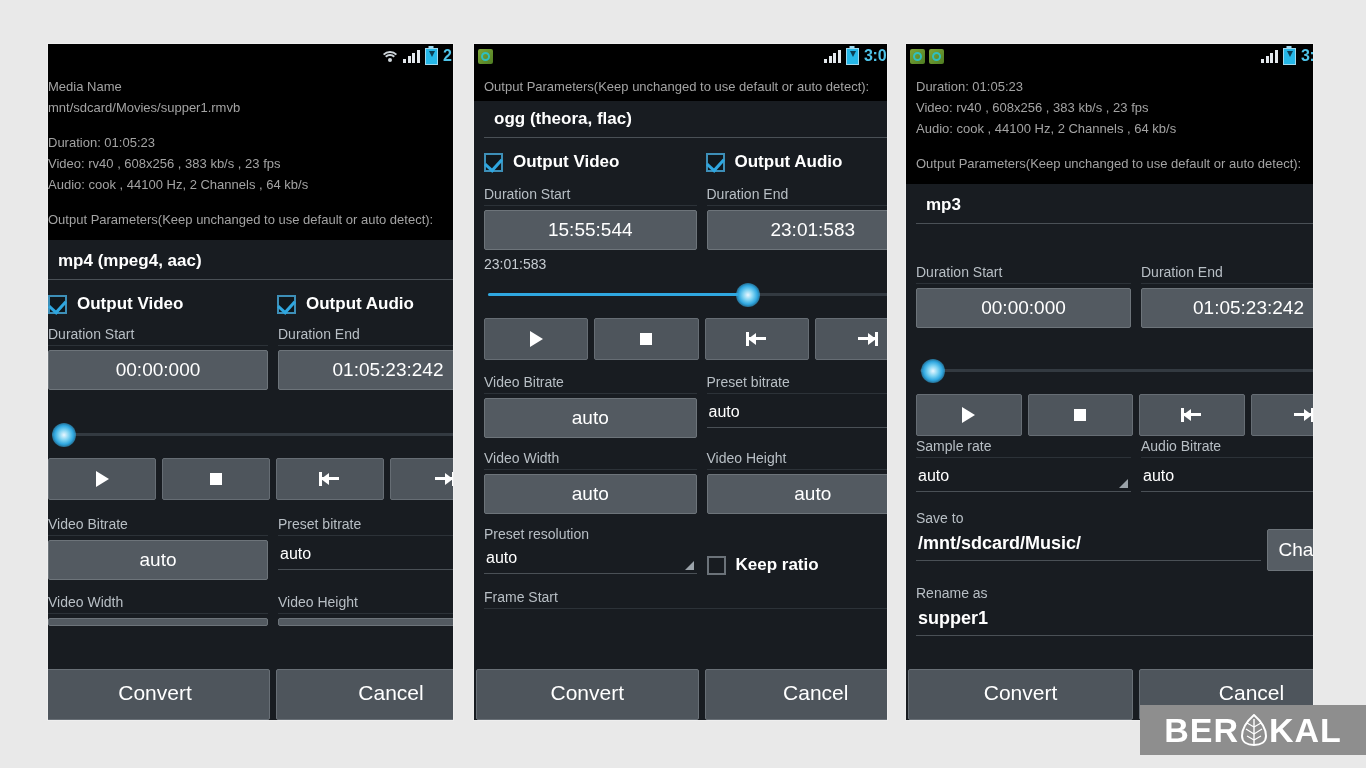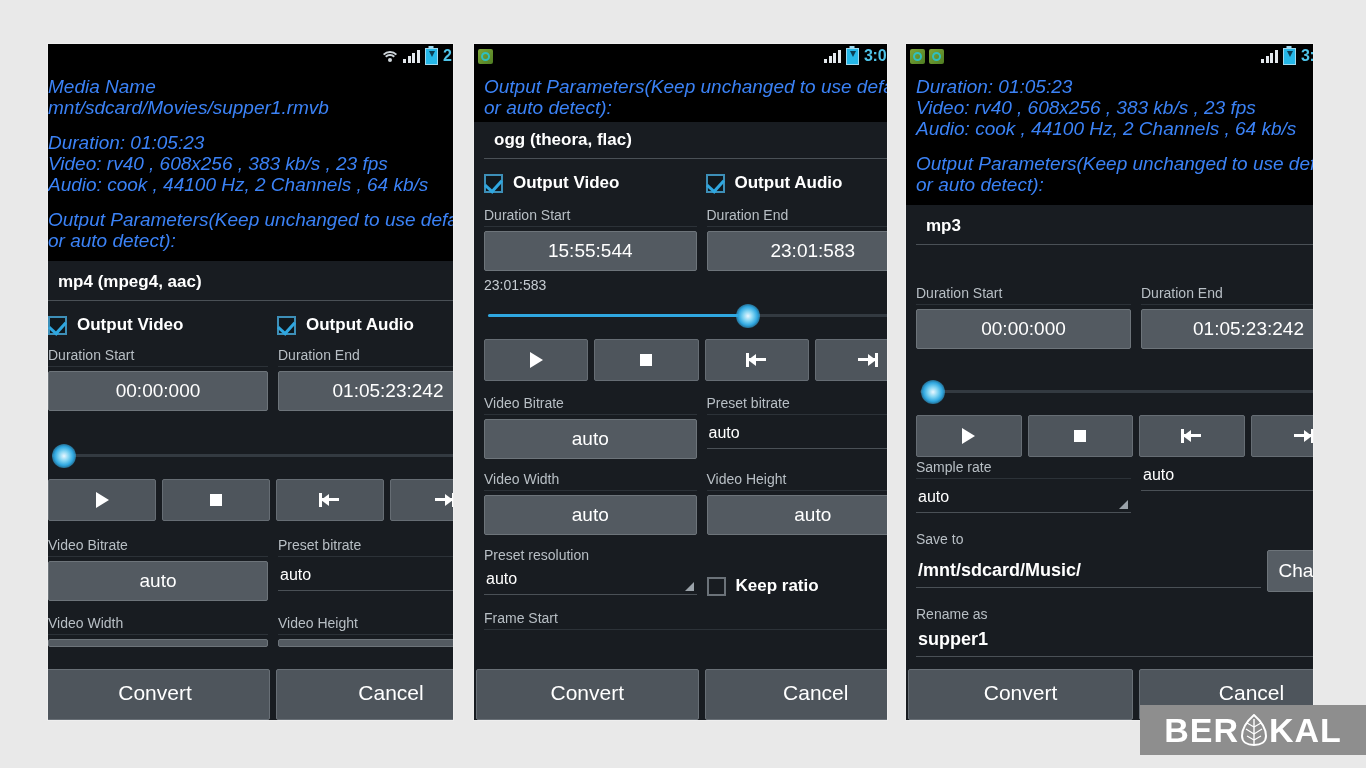--- a/index.html
+++ b/index.html
@@ -136,25 +136,24 @@
     padding: 0 0 0 0;
     color: #d8dde2;
   }
 
   .info-block {
     background: #000;
     padding: 8px 10px 10px 10px;
     box-sizing: border-box;
   }
   .info-line {
-    font-size: 19px;
-    color: #3b82f6;
+    font-size: 13px;
+    color: #a3a3a3;
     line-height: 21px;
     white-space: nowrap;
-    font-style: italic;
   }
   .info-gap { height: 14px; }
 
   .section {
     padding: 0 10px;
     box-sizing: border-box;
   }
 
   
   .spinner {
@@ -299,21 +298,21 @@
   .ic-next .bar { right: 2px; }
   .ic-prev .head, .ic-next .head {
     position: absolute; top: 2px; width: 0; height: 0;
     border-top: 6px solid transparent;
     border-bottom: 6px solid transparent;
   }
   .ic-prev .head { left: 4px; border-right: 8px solid #fff; }
   .ic-next .head { right: 4px; border-left: 8px solid #fff; }
 
   
-  .saverow { display: flex; align-items: center; gap: 6px; }
+  .saverow { display: flex; align-items: flex-start; gap: 6px; }
   .savefield {
     flex: 1;
     font-size: 18px;
     font-weight: bold;
     color: #fff;
     border-bottom: 1px solid #4a5056;
     padding: 4px 2px 6px 2px;
     white-space: nowrap;
     overflow: hidden;
   }
@@ -692,20 +691,21 @@
                 </span>
               </div>
           </div>
 
           <div class="grid2" style="margin-top:0;">
             <div class="col">
               <div class="flabel">Sample rate</div>
               <div class="spinner small">auto</div>
             </div>
             <div class="col">
+              <div class="flabel">Audio Bitrate</div>
               <div class="spinner small">auto</div>
             </div>
           </div>
 
           <div class="flabel" style="margin-top:16px;border-bottom:none;">Save to</div>
           <div class="saverow">
             <div class="savefield">/mnt/sdcard/Music/</div>
             <div class="change-btn">Change</div>
           </div>
 

